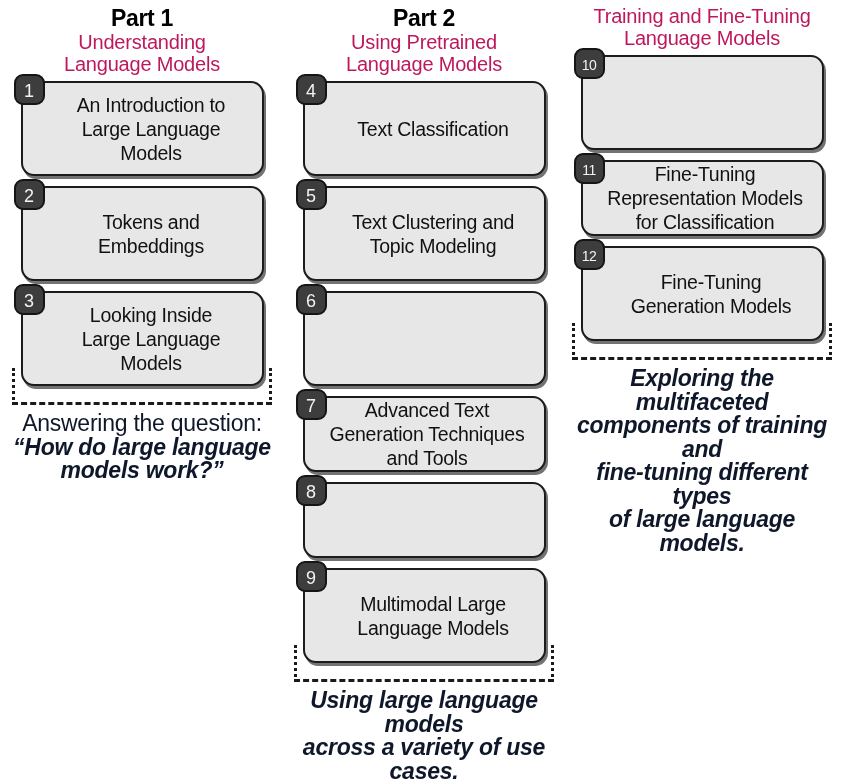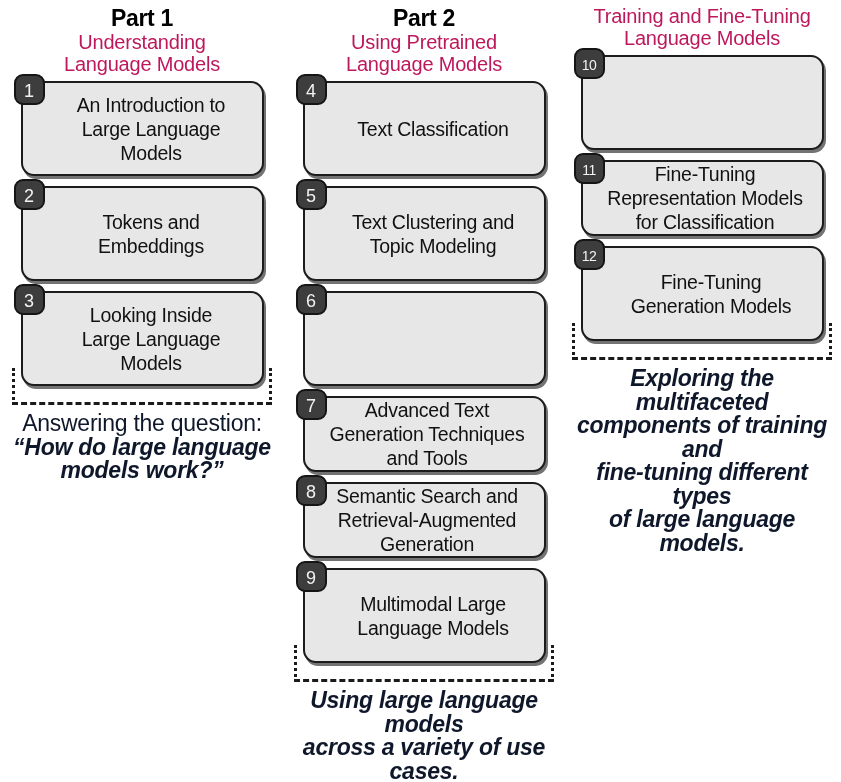--- a/index.html
+++ b/index.html
@@ -224,23 +224,20 @@
 
       <div class="chapter h3 wide-text">
         <span class="badge">7</span>
         <span class="chapter-title">Advanced Text
 Generation Techniques
 and Tools</span>
       </div>
 
       <div class="chapter h3 wide-text">
         <span class="badge">8</span>
-        <span class="chapter-title">Semantic Search and
-Retrieval-Augmented
-Generation</span>
       </div>
 
       <div class="chapter h2">
         <span class="badge">9</span>
         <span class="chapter-title">Multimodal Large
 Language Models</span>
       </div>
     </div>
 
     <div class="caption all-italic">

